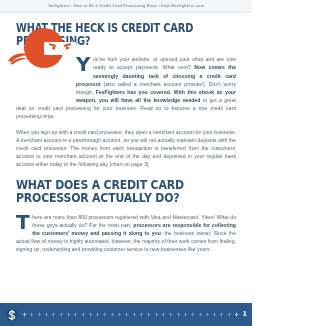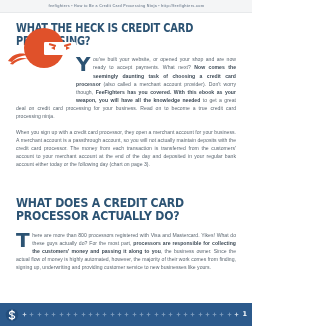--- a/index.html
+++ b/index.html
@@ -179,21 +179,21 @@
   }
 
   p.para {
     margin: 0;
   }
   p.gap {
     margin-top: 7.2px;
   }
 
   .block-2 {
-    margin-top: 29px;
+    margin-top: 11px;
   }
 
   .para-3 {
     margin-top: 8px;
   }
 
   
   .footer {
     position: absolute;
     left: 0;

